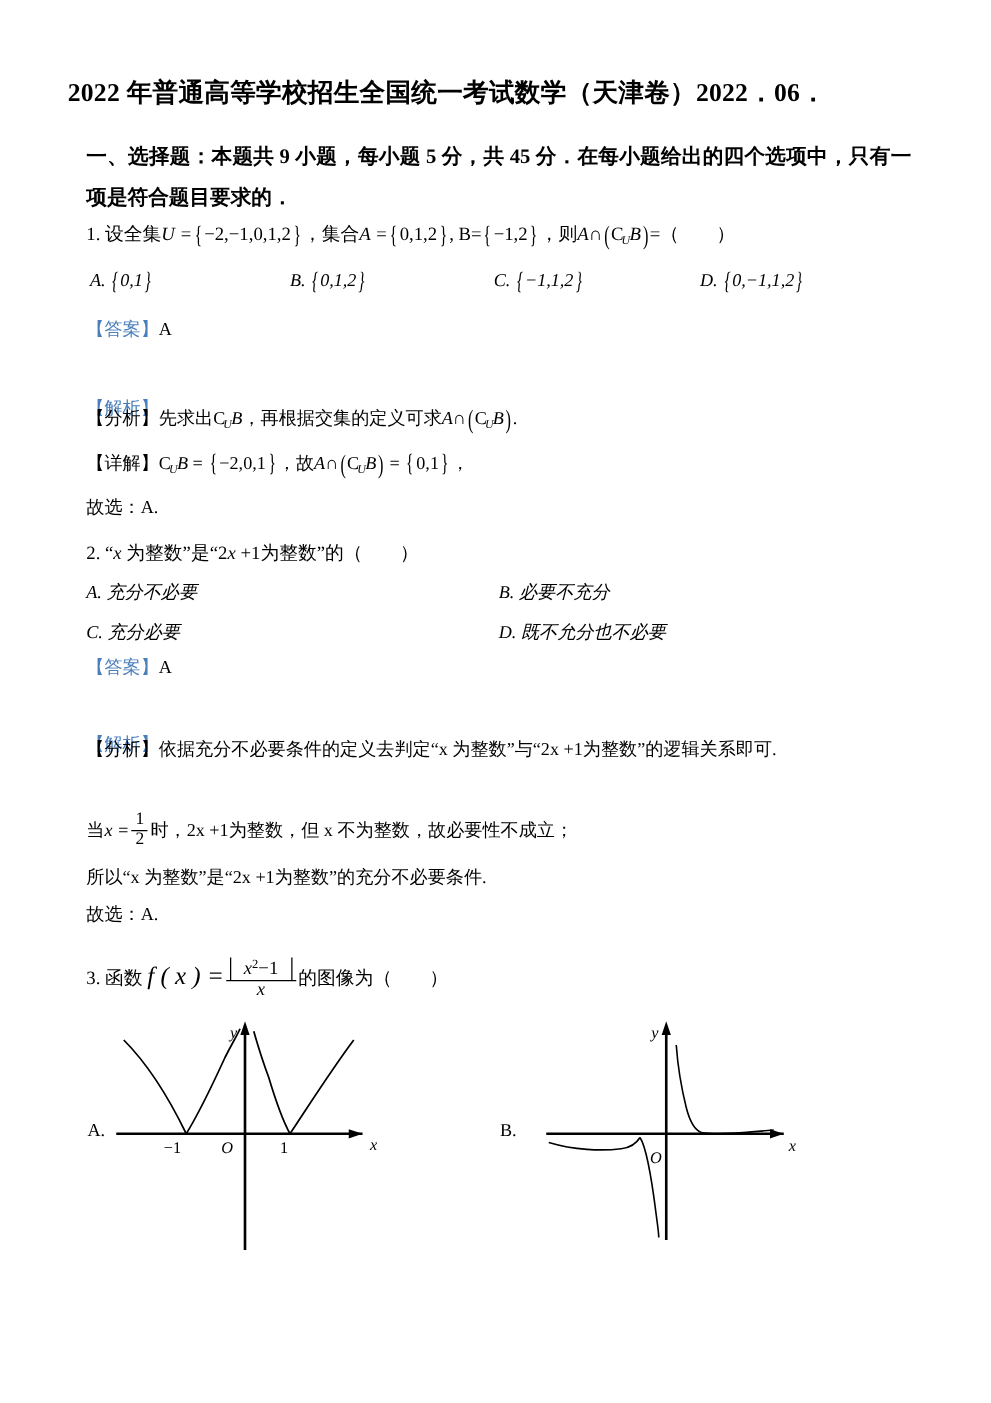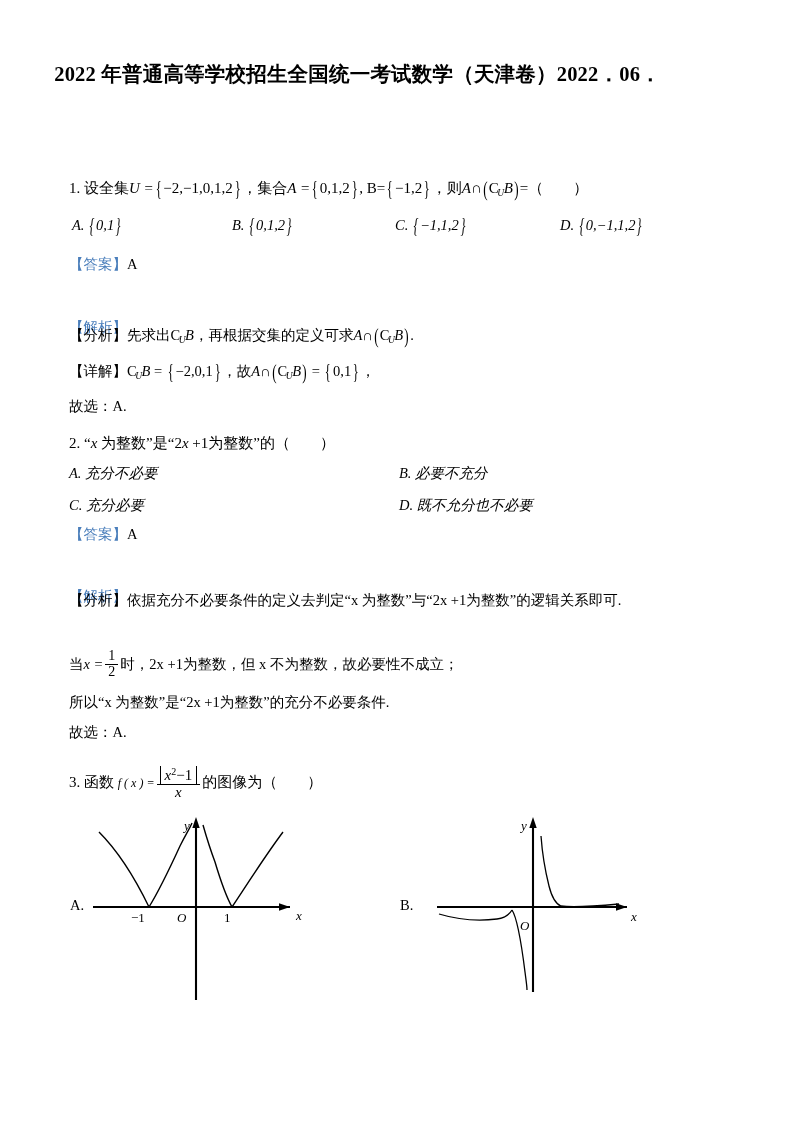--- a/index.html
+++ b/index.html
@@ -107,21 +107,21 @@
     padding: 0 3px;
   }
   .frac .den {
     display: block;
     padding: 0 3px;
   }
   .absbar {
     display: inline-block;
     border-left: 1px solid #000;
     border-right: 1px solid #000;
-    padding: 0 4px;
+    padding: 0 10px;
     line-height: 1.15;
   }
   .sup {
     font-size: 10px;
     vertical-align: 5px;
   }
   .opt-row { position: absolute; font-size: 14.5px; white-space: nowrap; font-style: italic; }
   .graph-label {
     position: absolute;
     font-size: 14.5px;
@@ -130,20 +130,21 @@
   svg { display: block; }
   .gsvg { position: absolute; }
 </style>
 </head>
 <body>
 
 <div class="page">
 
   <div class="doc-title">2022 年普通高等学校招生全国统一考试数学（天津卷）2022．06．</div>
 
+  <div class="section-head">一、选择题：本题共 9 小题，每小题 5 分，共 45 分．在每小题给出的四个选项中，只有一项是符合题目要求的．</div>
 
   <div class="qline" style="left:69px; top:178px;">
     <span>1.</span>
     <span>设全集</span><span class="mi">U =</span><span class="setbr">{</span><span>−2,−1,0,1,2</span><span class="setbr">}</span><span>，集合</span><span class="mi">A =</span><span class="setbr">{</span><span>0,1,2</span><span class="setbr">}</span><span>, B=</span><span class="setbr">{</span><span>−1,2</span><span class="setbr">}</span><span>，则</span><span class="mi">A</span><span>∩</span><span class="bigparen">(</span><span class="cmpl"><span>C</span><span class="sub">U</span></span><span class="mi">B</span><span class="bigparen">)</span><span>=（　　）</span>
   </div>
 
   <div class="opt-row" style="left:72px; top:217px;">
     <span>A.</span>
     <span class="setbr">{</span><span>0,1</span><span class="setbr">}</span>
   </div>
@@ -210,21 +211,21 @@
   <div class="qbody" style="left:69px; top:650px;">
     <span>当</span><span class="mi">x =</span><span class="frac"><span class="num">1</span><span class="den">2</span></span><span>时，2x +1为整数，但 x 不为整数，故必要性不成立；</span>
   </div>
 
   <div class="qbody" style="left:69px; top:692px;">所以“x 为整数”是“2x +1为整数”的充分不必要条件.</div>
   <div class="qbody" style="left:69px; top:722px;">故选：A.</div>
 
   <div class="qline" style="left:69px; top:766px;">
     <span>3.</span>
     <span>函数</span>
-    <span class="mi" style="font-size:12px;margin-top:20px;">f ( x ) =</span><span class="frac" style="font-size:15px; top:0px;"><span class="num"><span class="absbar"><span class="mi">x</span><span class="sup">2</span><span>−1</span></span></span><span class="den mi">x</span></span><span>的图像为（　　）</span>
+    <span class="mi" style="font-size:20px;margin-top:20px;">f ( x ) =</span><span class="frac" style="font-size:15px; top:0px;"><span class="num"><span class="absbar"><span class="mi">x</span><span class="sup">2</span><span>−1</span></span></span><span class="den mi">x</span></span><span>的图像为（　　）</span>
   </div>
 
   <div class="graph-label" style="left:70px; top:897px;">A.</div>
   <svg class="gsvg" style="left:85px; top:812px;" width="230" height="205" viewBox="0 0 230 205">
 
     <line x1="8" y1="95" x2="205" y2="95" stroke="#000" stroke-width="2.1"></line>
     <polygon points="205,95 194,91.3 194,98.7" fill="#000"></polygon>
 
     <line x1="111" y1="188" x2="111" y2="12" stroke="#000" stroke-width="2.1"></line>
     <polygon points="111,5 107.3,16 114.7,16" fill="#000"></polygon>

